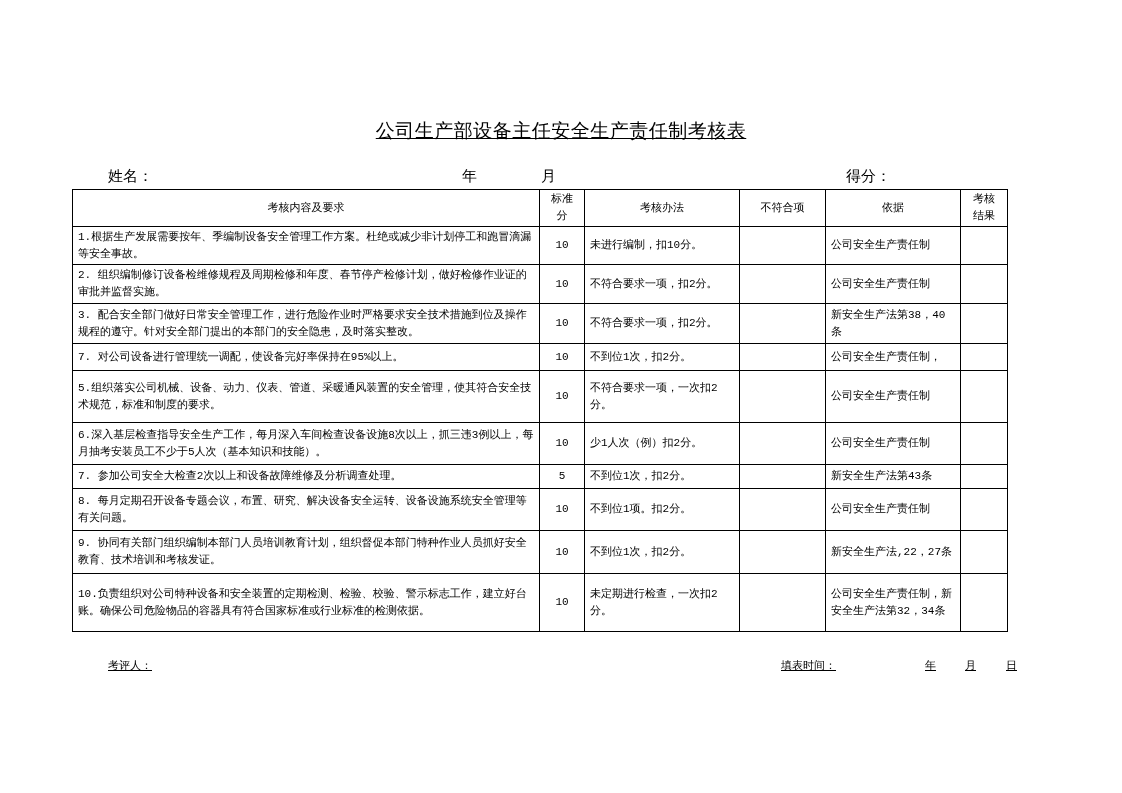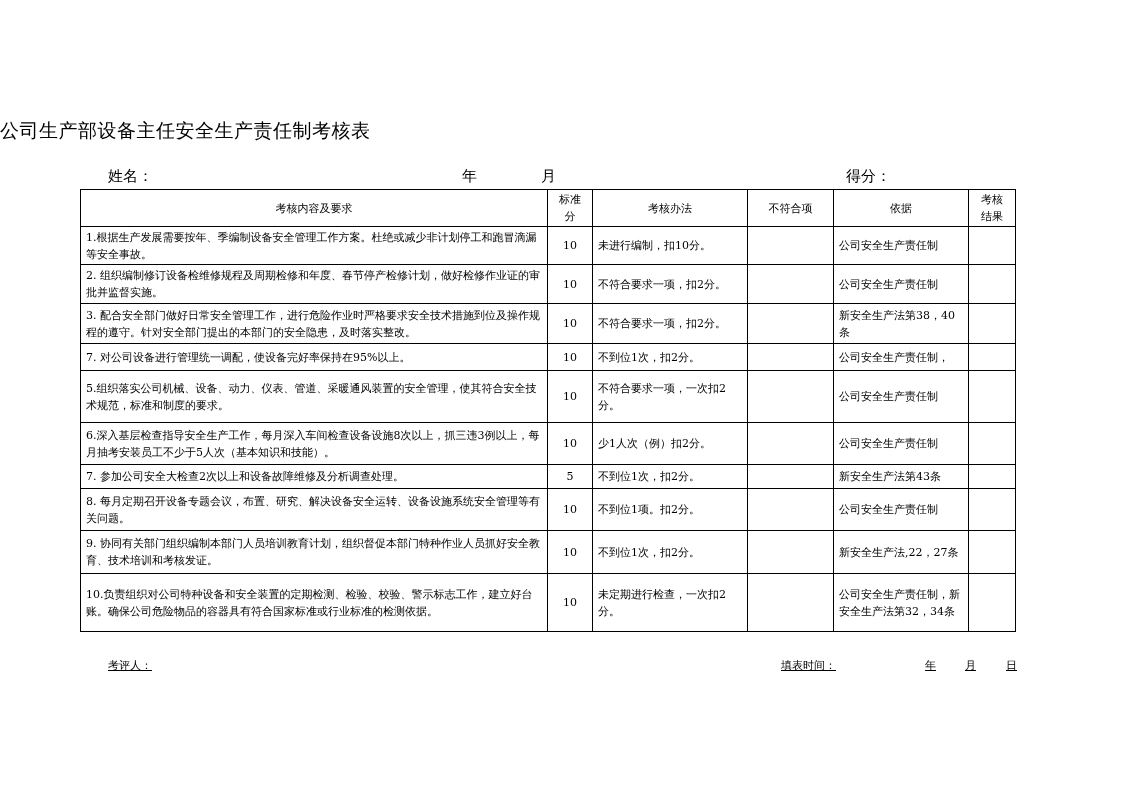--- a/index.html
+++ b/index.html
@@ -1,21 +1,21 @@
 <!DOCTYPE html>
 <html><head>
   <meta charset="utf-8">
   <style>
     html, body { margin: 0; padding: 0; background: #ffffff; }
     body { width: 1122px; height: 793px; position: relative; overflow: hidden;
            font-family: "DejaVu Serif", "Liberation Serif", serif; color: #000; }
-    .title { position: absolute; left: 0; width: 1122px; top: 118px; 
-             font-family: "DejaVu Sans", "Liberation Sans", sans-serif; font-size: 19px; letter-spacing: 0.5px; }
+    .title { position: absolute; left: 0; width: 1122px; top: 118px; text-align: center;
+             font-family: "DejaVu Sans", "Liberation Sans", sans-serif; font-size: 19px; letter-spacing: 0.5px; text-decoration: underline; }
     .meta { position: absolute; top: 167px; font-family: "DejaVu Sans", "Liberation Sans", sans-serif; font-size: 15px; }
-    table.main { position: absolute; left: 80px; top: 189px; border-collapse: collapse; table-layout: fixed; width: 935px; }
+    table.main { position: absolute; left: 72px; top: 189px; border-collapse: collapse; table-layout: fixed; width: 935px; font-family: Liberation Mono, monospace; }
     table.main td, table.main th { border: 1px solid #000; font-size: 11px; line-height: 17px; font-weight: normal; padding: 1px 5px; vertical-align: middle; overflow: hidden; }
     table.main th { text-align: center; }
     td.c { text-align: center; }
     td.l { text-align: left; }
     .foot { position: absolute; top: 658px; font-family: "DejaVu Sans", "Liberation Sans", sans-serif; font-size: 11px; text-decoration: underline; }
   </style>
 </head>
 <body>
 
 <div class="title">公司生产部设备主任安全生产责任制考核表</div>

